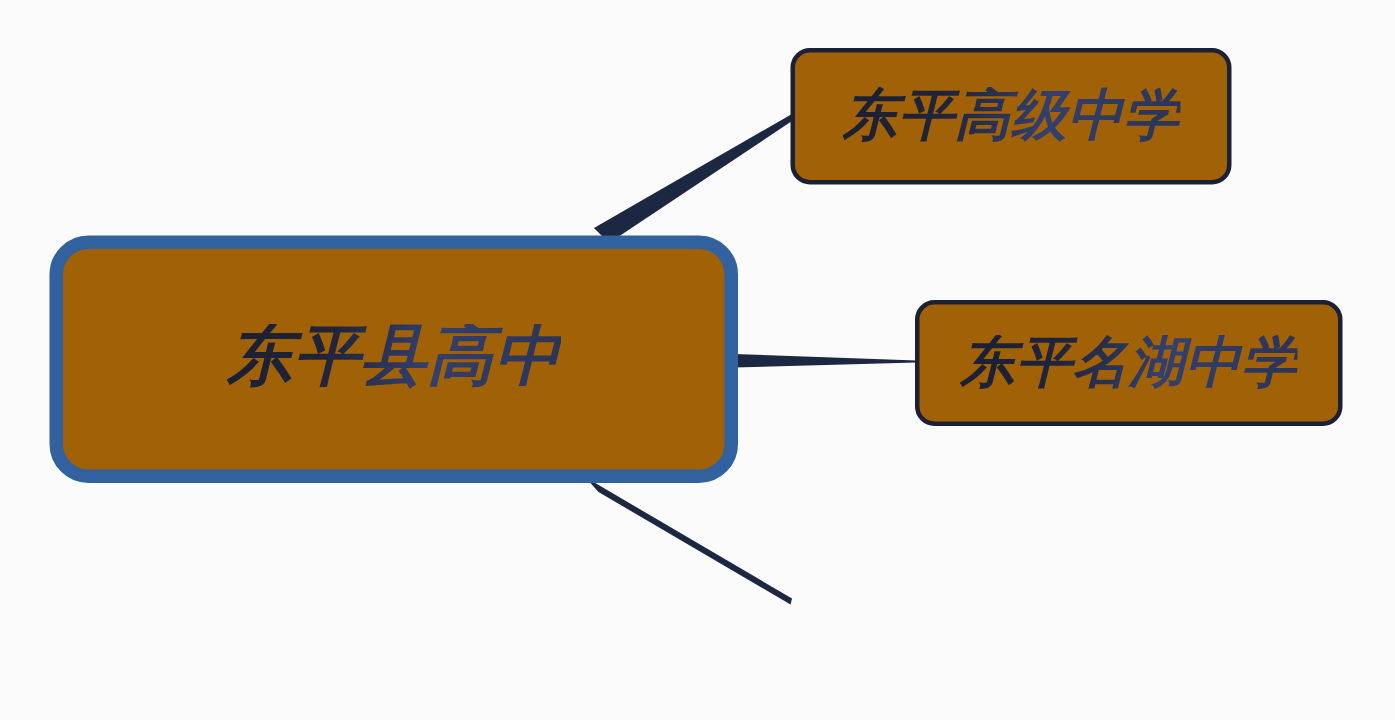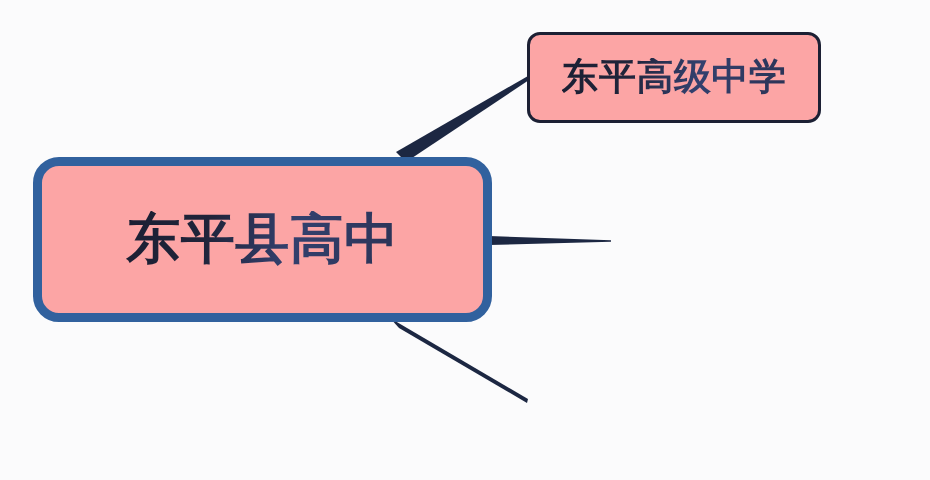--- a/index.html
+++ b/index.html
@@ -25,21 +25,22 @@
     width: 930px;
     height: 480px;
     pointer-events: none;
   }
   .node {
     position: absolute;
     box-sizing: border-box;
     display: flex;
     align-items: center;
     justify-content: center;
-    background: #fca5a5;
+    background: #a16207;
+    font-style: italic;
   }
   .node-label {
     font-weight: bold;
     letter-spacing: 0.5px;
     white-space: nowrap;
     background: linear-gradient(105deg, #1b1f33 0%, #20243a 30%, #33406e 60%, #2b3355 100%);
     -webkit-background-clip: text;
     background-clip: text;
     color: transparent;
     line-height: 1;
@@ -47,21 +48,21 @@
   
   #node-root {
     left: 33px;
     top: 157px;
     width: 459px;
     height: 165px;
     border: 9px solid #31619e;
     border-radius: 26px;
   }
   #node-root .node-label {
-    font-size: 54px;
+    font-size: 44px;
     padding-bottom: 4px;
   }
   
   .node-child {
     border: 3px solid #1c2034;
     border-radius: 13px;
   }
   .node-child .node-label {
     font-size: 37px;
     padding-bottom: 2px;
@@ -100,15 +101,18 @@
   </svg>
 
   <div class="node" id="node-root">
     <span class="node-label">东平县高中</span>
   </div>
 
   <div class="node node-child" id="node-child-0">
     <span class="node-label">东平高级中学</span>
   </div>
 
+  <div class="node node-child" id="node-child-1">
+    <span class="node-label">东平名湖中学</span>
+  </div>
 
 
 </div>
 
 </body></html>

